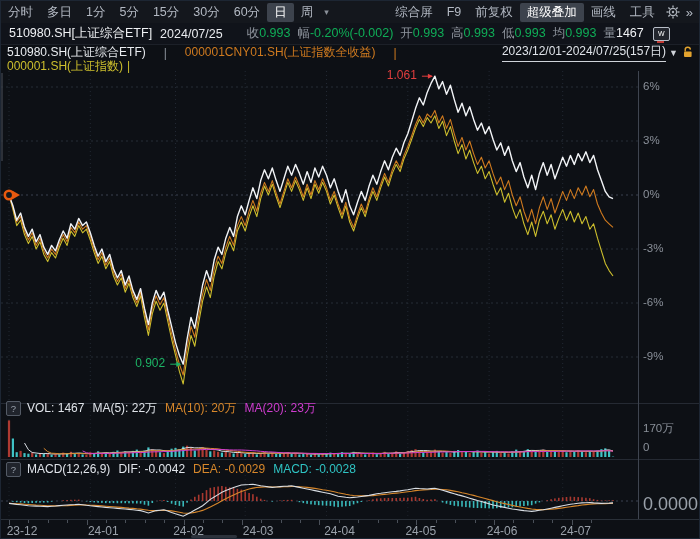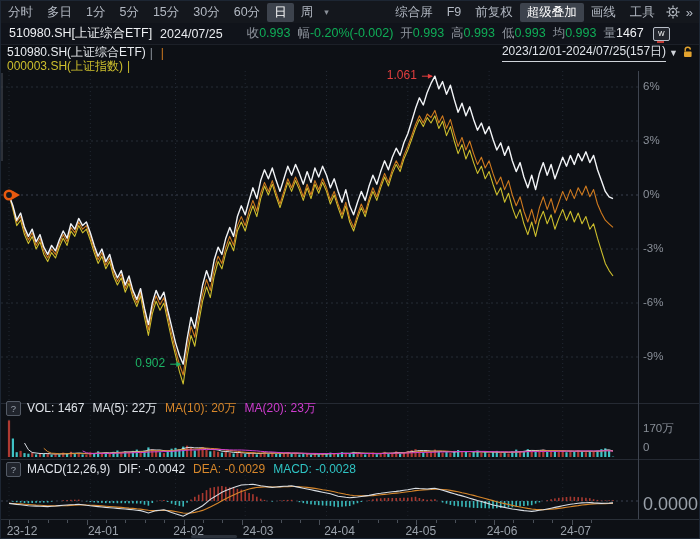--- a/index.html
+++ b/index.html
@@ -19,21 +19,21 @@
   .row2 .sym{color:#f0f2f5;margin:0 8px 0 8px;}
   .row2 .date{color:#e8eaee;margin-right:24px;}
   .pair{margin-right:7px;}
   .plabel{color:#8f959e;}
   .v-green{color:#0fad57;}
   .v-white{color:#f0f2f5;}
   .wp-icon{display:inline-block;width:15px;height:12px;border:1px solid #b8bec8;border-radius:2px;margin-left:2px;
            font-size:7px;line-height:11px;text-align:center;color:#fff;background:#23262e;position:relative;}
   .wp-icon:after{content:"";position:absolute;left:3px;bottom:-3px;width:7px;height:2px;background:#c23b35;}
   .row3{position:absolute;left:0;top:44px;width:100%;height:15px;display:flex;align-items:center;
-        font-size:12px;white-space:nowrap;}
+        font-size:12px;white-space:nowrap;gap:14px;}
   .row4{position:absolute;left:0;top:58px;width:100%;height:14px;display:flex;align-items:center;font-size:12px;}
   .t-white{color:#e9ecf0;}
   .t-orange{color:#cf7a1f;}
   .t-yellow{color:#cdbf2d;}
   .sep{color:#8a9099;padding:0 4px;}
   .sep.o{color:#cf7a1f;}
   .sep.y{color:#cdbf2d;padding:0 0 0 4px;}
   .range-wrap{margin-left:auto;display:flex;align-items:center;margin-right:4px;}
   .range{color:#dfe3e9;border-bottom:1px solid #cfd3d9;padding-bottom:1px;}
   .dn-tri{color:#cfd3d9;font-size:9px;margin:0 4px 0 3px;}
@@ -113,32 +113,33 @@
     <span class="pair"><span class="plabel">高</span><span class="v-green">0.993</span></span>
     <span class="pair"><span class="plabel">低</span><span class="v-green">0.993</span></span>
     <span class="pair"><span class="plabel">均</span><span class="v-green">0.993</span></span>
     <span class="pair"><span class="plabel">量</span><span class="v-white">1467</span></span>
     <span class="wp-icon">W</span>
   </div>
 
   <div class="row3">
     <span class="t-white" style="margin-left:6px">510980.SH(上证综合ETF)</span>
     <span class="sep">|</span>
+    <span class="t-orange">000001CNY01.SH(上证指数全收益)</span>
     <span class="sep o">|</span>
     <span class="range-wrap">
       <span class="range">2023/12/01-2024/07/25(157日)</span>
       <span class="dn-tri">▼</span>
       <svg width="13" height="13" viewBox="0 0 13 13">
         <path d="M3.2 5.5 V4 A2.6 2.6 0 0 1 8.4 3.6" fill="none" stroke="#e2a32e" stroke-width="1.4"></path>
         <rect x="2" y="5.5" width="7.6" height="5.6" rx="1" fill="#e2a32e"></rect>
       </svg>
     </span>
   </div>
   <div class="row4">
-    <span class="t-yellow" style="margin-left:6px">000003.SH(上证指数)</span>
+    <span class="t-yellow" style="margin-left:6px">000001.SH(上证指数)</span>
     <span class="sep y">|</span>
   </div>
 
   <div class="panel" id="main-chart"><svg width="700" height="332" viewBox="0 0 700 332">
         <line x1="0" x2="637" y1="16.0" y2="16.0" stroke="#262c37" stroke-dasharray="2 3"></line>
         <line x1="0" x2="637" y1="70.0" y2="70.0" stroke="#262c37" stroke-dasharray="2 3"></line>
         <line x1="0" x2="637" y1="124.0" y2="124.0" stroke="#3a4150" stroke-dasharray="2 3"></line>
         <line x1="0" x2="637" y1="178.0" y2="178.0" stroke="#262c37" stroke-dasharray="2 3"></line>
         <line x1="0" x2="637" y1="232.0" y2="232.0" stroke="#262c37" stroke-dasharray="2 3"></line>
         <line x1="0" x2="637" y1="286.0" y2="286.0" stroke="#262c37" stroke-dasharray="2 3"></line>

